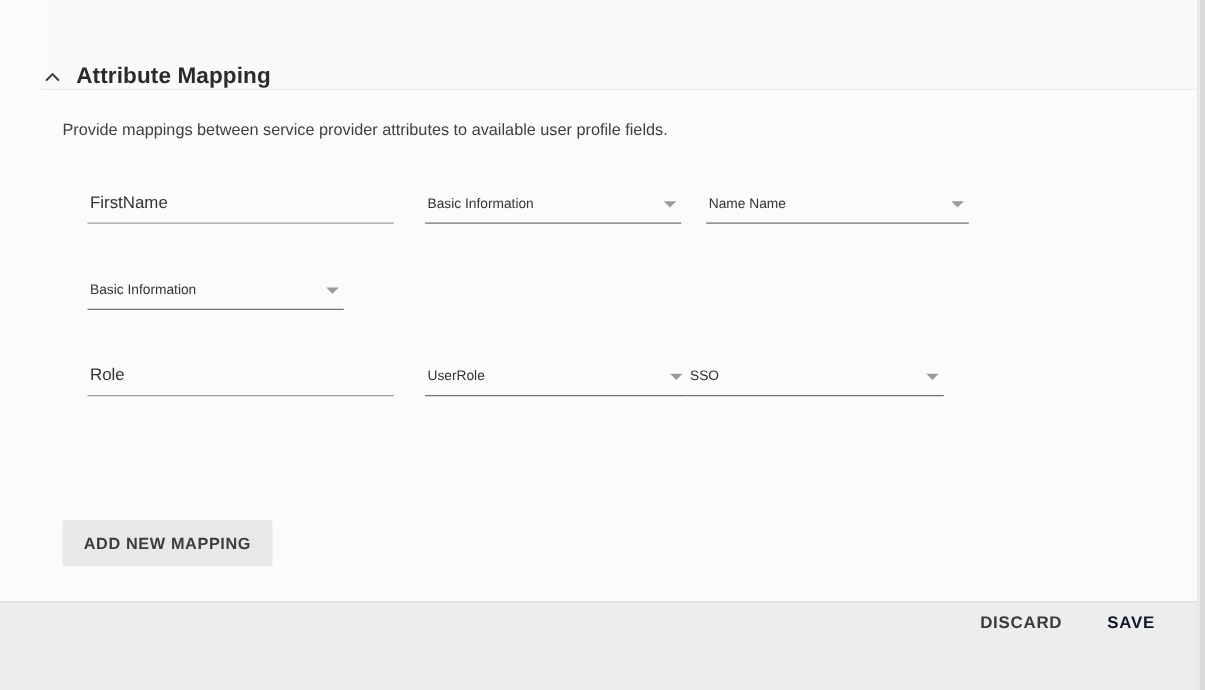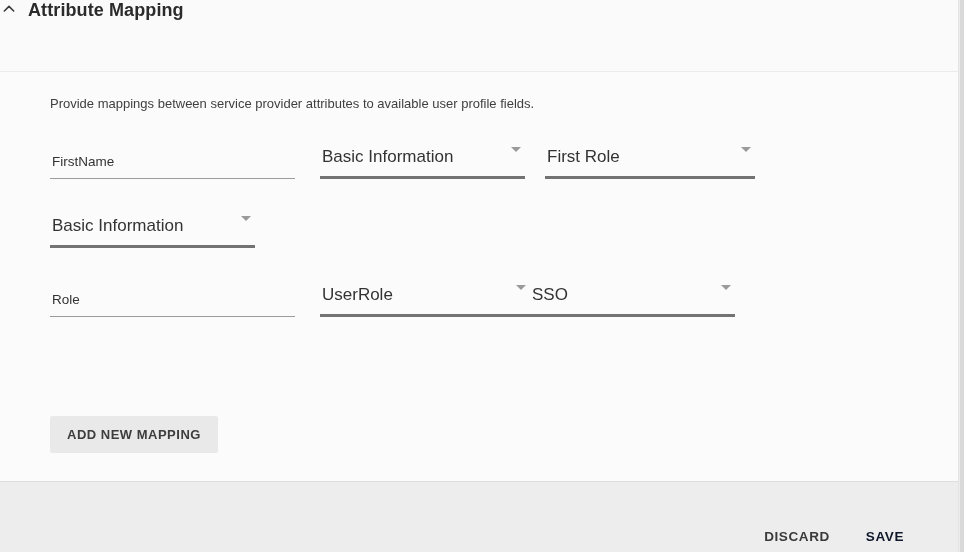--- a/index.html
+++ b/index.html
@@ -15,23 +15,24 @@
     background: #fbfbfb;
     display: flex;
     flex-direction: column;
   }
 
   
   .panel-header {
     height: 72px;
     flex: 0 0 72px;
     display: flex;
-    align-items: flex-start;
+    align-items: flex-end;
     background: #fafafa;
     border-bottom: 1px solid #ebebeb;
+    margin-left: 33px;
   }
   .collapse-toggle {
     width: 18px;
     height: 18px;
     display: flex;
     align-items: center;
     justify-content: center;
     cursor: pointer;
     background: none;
     border: none;
@@ -55,40 +56,41 @@
     font-size: 13px;
     color: #3f3f3f;
     margin-bottom: 30px;
   }
   .mapping-rows { margin-top: 8px; }
   .mapping-row {
     display: flex;
     align-items: flex-end;
     margin-bottom: 31px;
     height: 38px;
+    margin-left: 20px;
   }
   .attr-input {
     width: 245px;
     margin-right: 25px;
     border: none;
     border-bottom: 1px solid #9b9b9b;
     background: transparent;
     font-family: "Liberation Sans", "DejaVu Sans", sans-serif;
     font-size: 13.5px;
     color: #333333;
     padding: 0 2px 9px 2px;
     outline: none;
   }
   .select-field {
     display: flex;
-    align-items: flex-start;
+    align-items: center;
     justify-content: space-between;
-    border-bottom: 3px solid #737373;
+    border-bottom: 1px solid #737373;
     padding: 0 4px 9px 2px;
-    font-size: 17px;
+    font-size: 11px;
     color: #333333;
     cursor: pointer;
   }
   .select-category { width: 205px; margin-right: 20px; }
   .select-field-col { width: 210px; }
   .caret {
     width: 0; height: 0;
     border-left: 5px solid transparent;
     border-right: 5px solid transparent;
     border-top: 5px solid #9a9a9a;
@@ -113,23 +115,23 @@
     cursor: pointer;
   }
 
   
   .panel-footer {
     flex: 0 0 71px;
     height: 71px;
     background: #ededed;
     border-top: 1px solid #dedede;
     display: flex;
-    align-items: flex-end;
+    align-items: flex-start;
     justify-content: flex-end;
-    padding-right: 60px;
+    padding-right: 40px;
   }
   .footer-btn {
     background: none;
     border: none;
     font-family: "Liberation Sans", "DejaVu Sans", sans-serif;
     font-size: 13.5px;
     font-weight: bold;
     letter-spacing: 0.6px;
     cursor: pointer;
     padding: 8px 0;
@@ -173,21 +175,21 @@
 
     <div class="mapping-rows">
 
       <div class="mapping-row">
         <input class="attr-input" type="text" value="FirstName" style="">
         <div class="select-field select-category">
           <span>Basic Information</span>
           <span class="caret"></span>
         </div>
         <div class="select-field select-field-col">
-          <span>First Role</span>
+          <span>Name Name</span>
           <span class="caret"></span>
         </div>
       </div>
 
       <div class="mapping-row">
         <div class="select-field select-category">
           <span>Basic Information</span>
           <span class="caret"></span>
         </div>
       </div>

